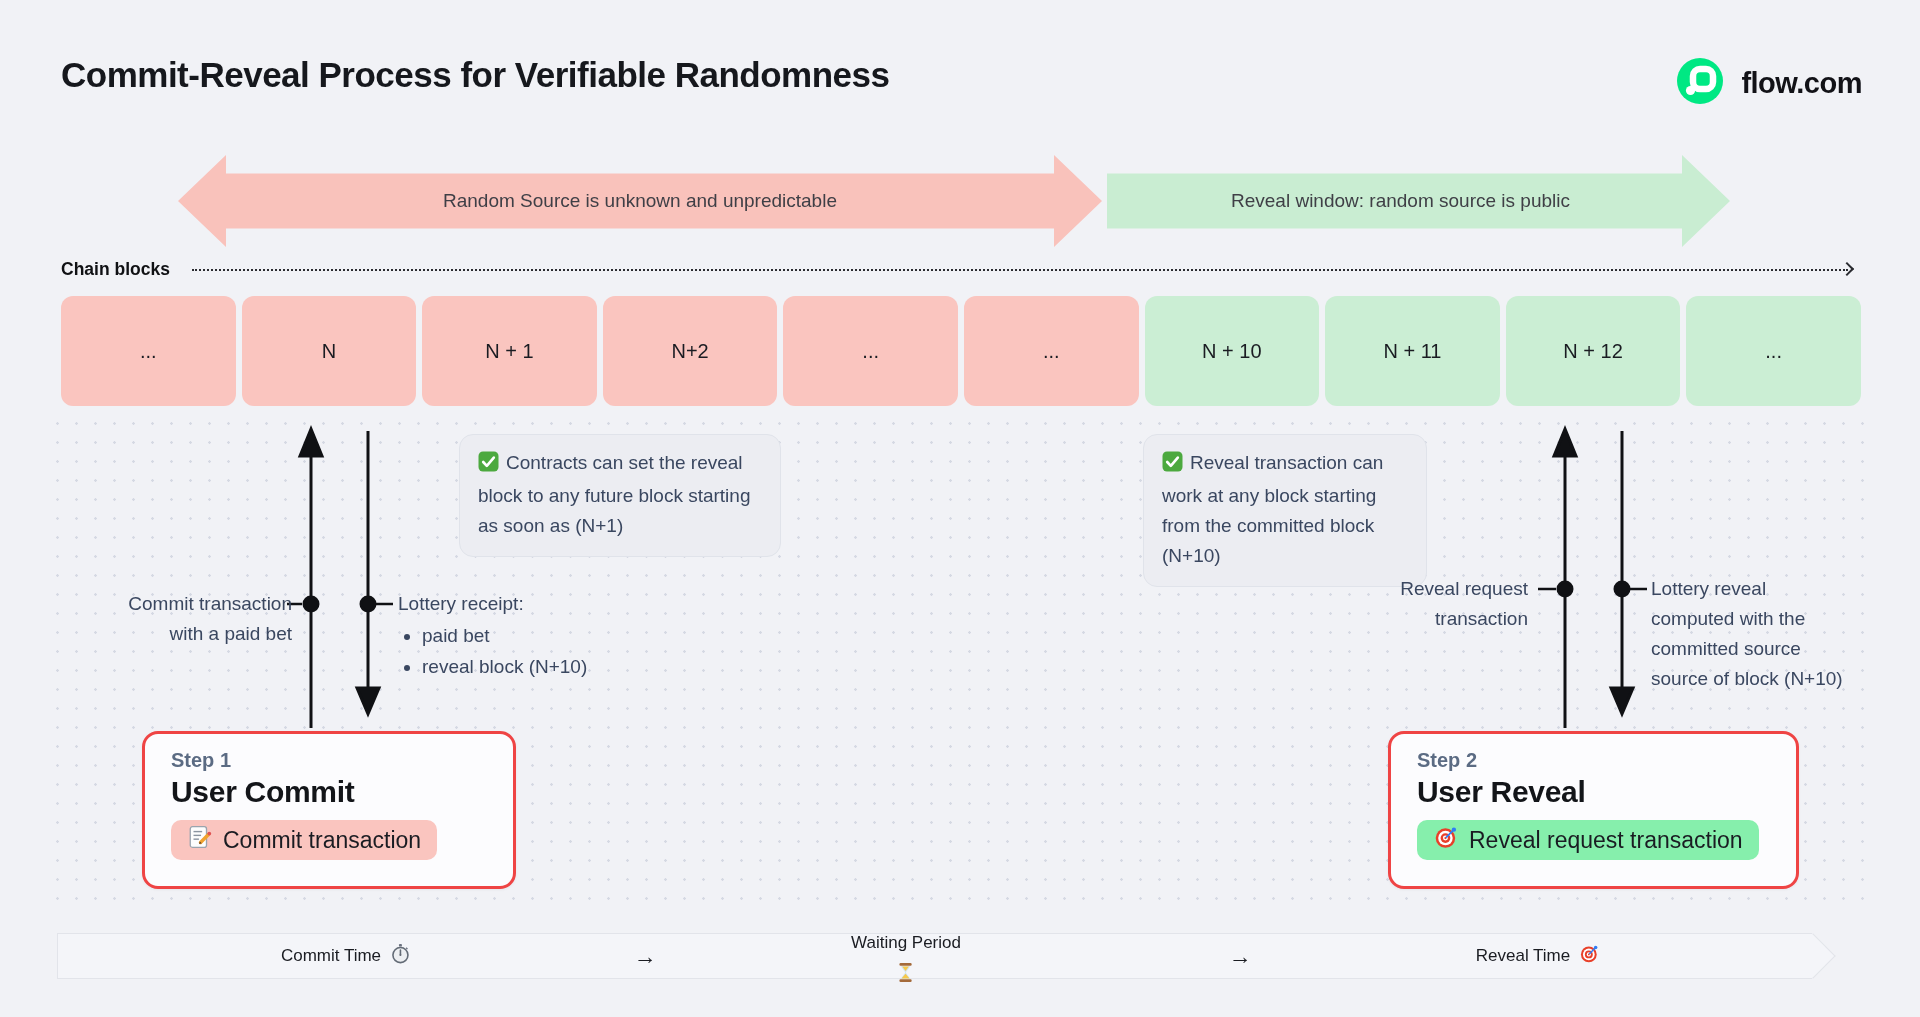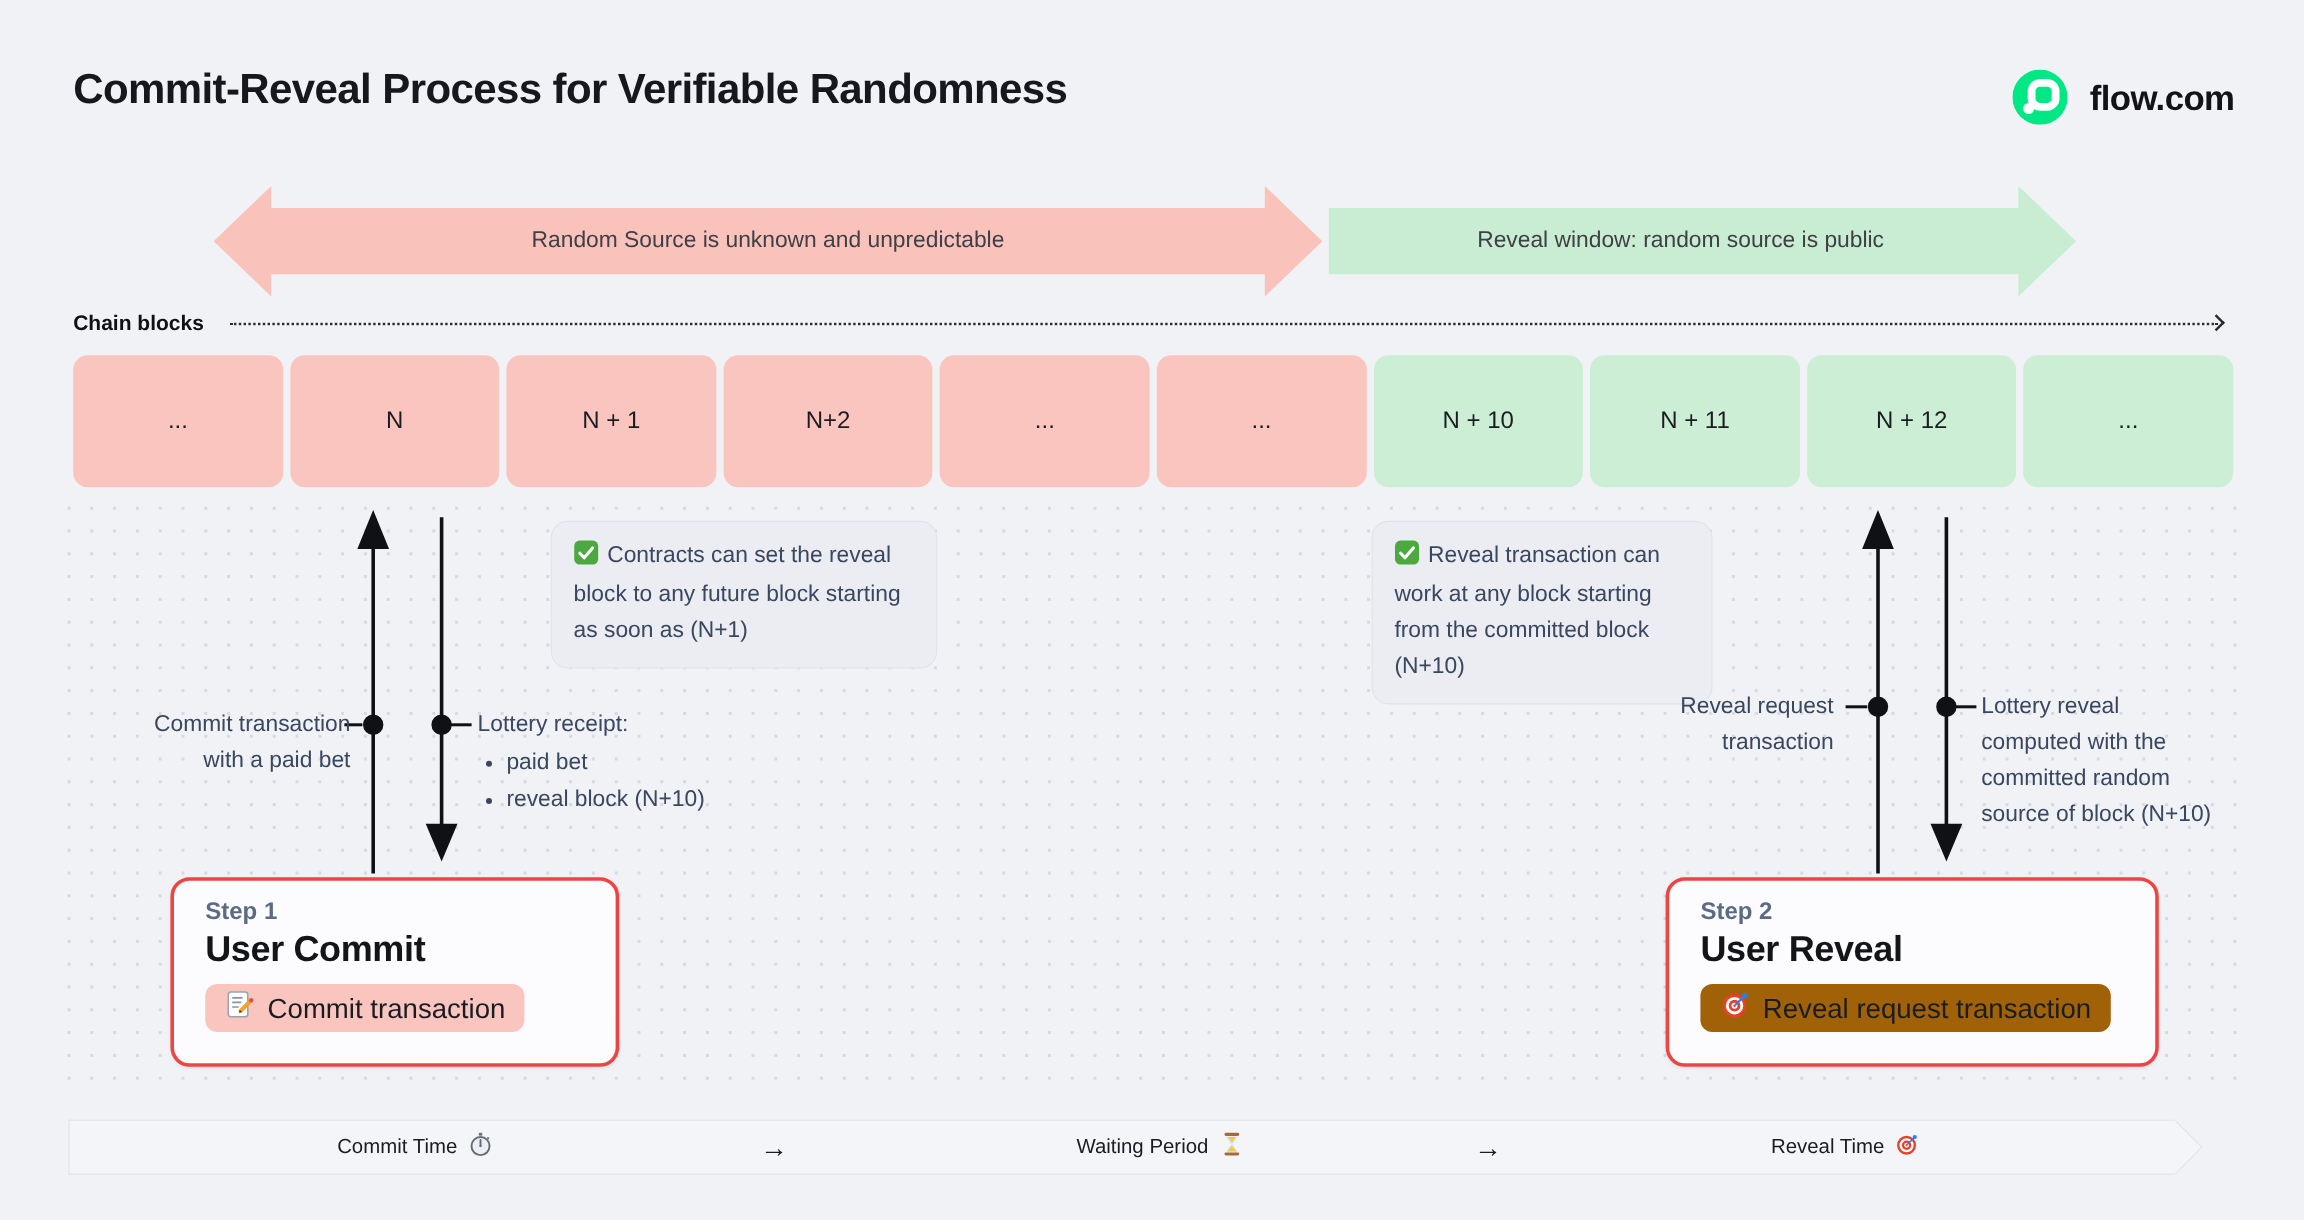--- a/index.html
+++ b/index.html
@@ -108,21 +108,21 @@
   .card.step1 { left:142px; width:374px; }
   .card.step2 { left:1388px; width:411px; }
   .card .eyebrow { font-size:20px; font-weight:700; color:#5B6B83; }
   .card .card-title { font-size:30px; font-weight:700; color:#131519; letter-spacing:-0.3px; margin-top:3px; }
   .pill {
     display:inline-flex; align-items:center; gap:10px;
     margin-top:11px; height:40px; padding:0 16px;
     border-radius:10px; font-size:23px; color:#1A1C22;
   }
   .pill.commit { background:#FAC5BF; }
-  .pill.reveal { background:#a16207; }
+  .pill.reveal { background:#86efac; }
 
   
   .timeline {
     position:absolute; left:57px; top:933px; width:1755px; height:46px;
     background:#F4F5F9; border:1px solid #E2E4EA; border-right:none;
   }
   .timeline .tl-tip {
     position:absolute; right:-17px; top:6px;
     width:32px; height:32px; background:#F4F5F9;
     border-top:1px solid #E2E4EA; border-right:1px solid #E2E4EA;
@@ -250,21 +250,21 @@
       <li>reveal block (N+10)</li>
     </ul>
   </div>
   <div class="ann ann-reveal-up">
     <div>Reveal request</div>
     <div>transaction</div>
   </div>
   <div class="ann ann-reveal-down">
     <div>Lottery reveal</div>
     <div>computed with the</div>
-    <div>committed random</div>
+    <div>committed source</div>
     <div>source of block (N+10)</div>
   </div>
 
   <div class="card step1">
     <div class="eyebrow">Step 1</div>
     <div class="card-title">User Commit</div>
     <div class="pill commit">
       <span>
         <svg width="26" height="26" viewBox="0 0 24 24">
           <rect x="3" y="2.5" width="15" height="19" rx="2" fill="#FDFDFD" stroke="#9AA4AE" stroke-width="1.2"></rect>
@@ -310,21 +310,21 @@
         <line x1="18.5" y1="5.5" x2="20" y2="7" stroke="#6B7280" stroke-width="1.6"></line>
         <circle cx="12" cy="13.8" r="8.6" fill="#EDEFF2" stroke="#636B76" stroke-width="1.8"></circle>
         <line x1="12" y1="13.8" x2="12" y2="8" stroke="#636B76" stroke-width="1.8" stroke-linecap="round"></line>
         <circle cx="12" cy="13.8" r="1.1" fill="#636B76"></circle>
       </svg>
     </span>
   </div>
   <div class="tl-item tl-arrow" style="left:645px; top:933px;">
     <span>→</span>
   </div>
-  <div class="tl-item" style="left:967px; top:933px;">
+  <div class="tl-item" style="left:906px; top:933px;flex-direction:column;">
     <span>Waiting Period</span>
     <span>
       <svg width="21" height="21" viewBox="0 0 24 24">
         <rect x="5" y="1.2" width="14" height="3" rx="1.4" fill="#A46A3A"></rect>
         <rect x="5" y="19.8" width="14" height="3" rx="1.4" fill="#A46A3A"></rect>
         <path d="M6.6 4.8h10.8L12.6 11.5v1L17.4 19.2H6.6l4.8-6.7v-1z" fill="#CFE4F2"></path>
         <path d="M8.2 5.2h7.6L12 10.4z" fill="#F7C94B"></path>
         <path d="M12 13.5l4.6 5.4H7.4z" fill="#F7C94B"></path>
       </svg>
     </span>

